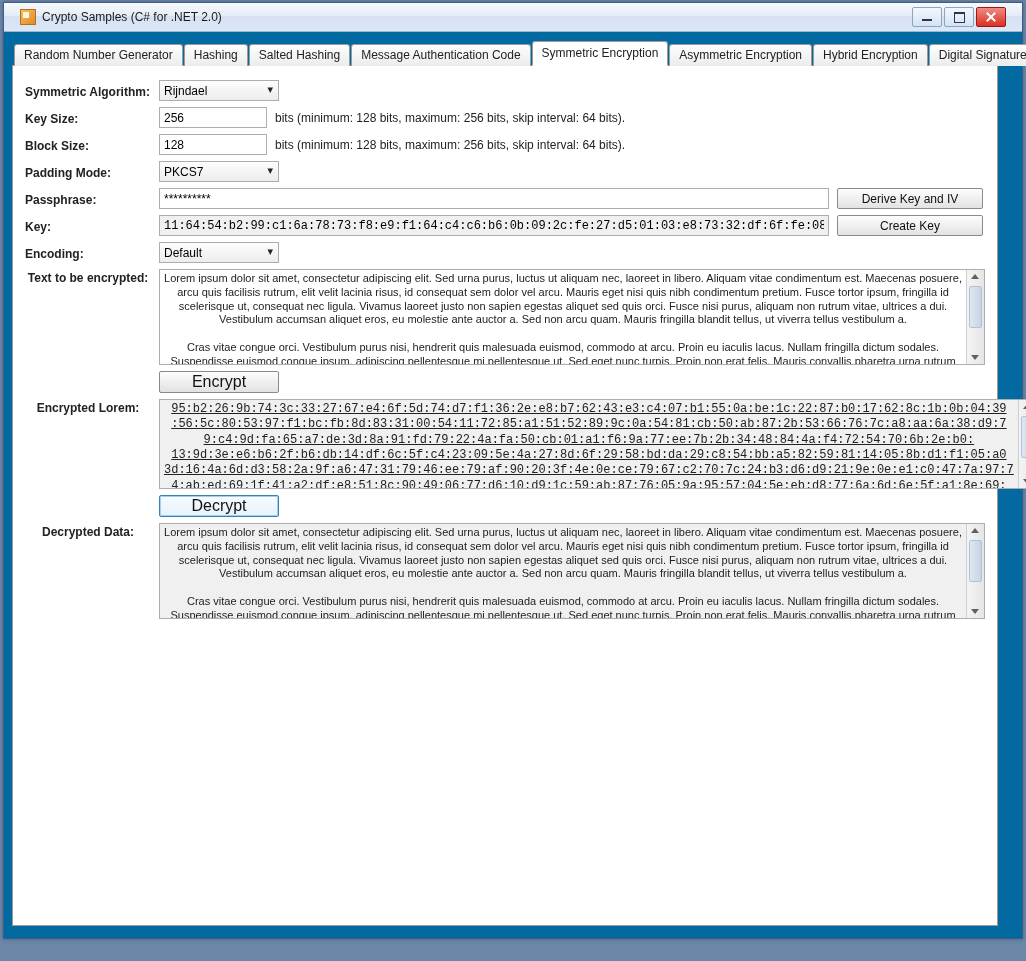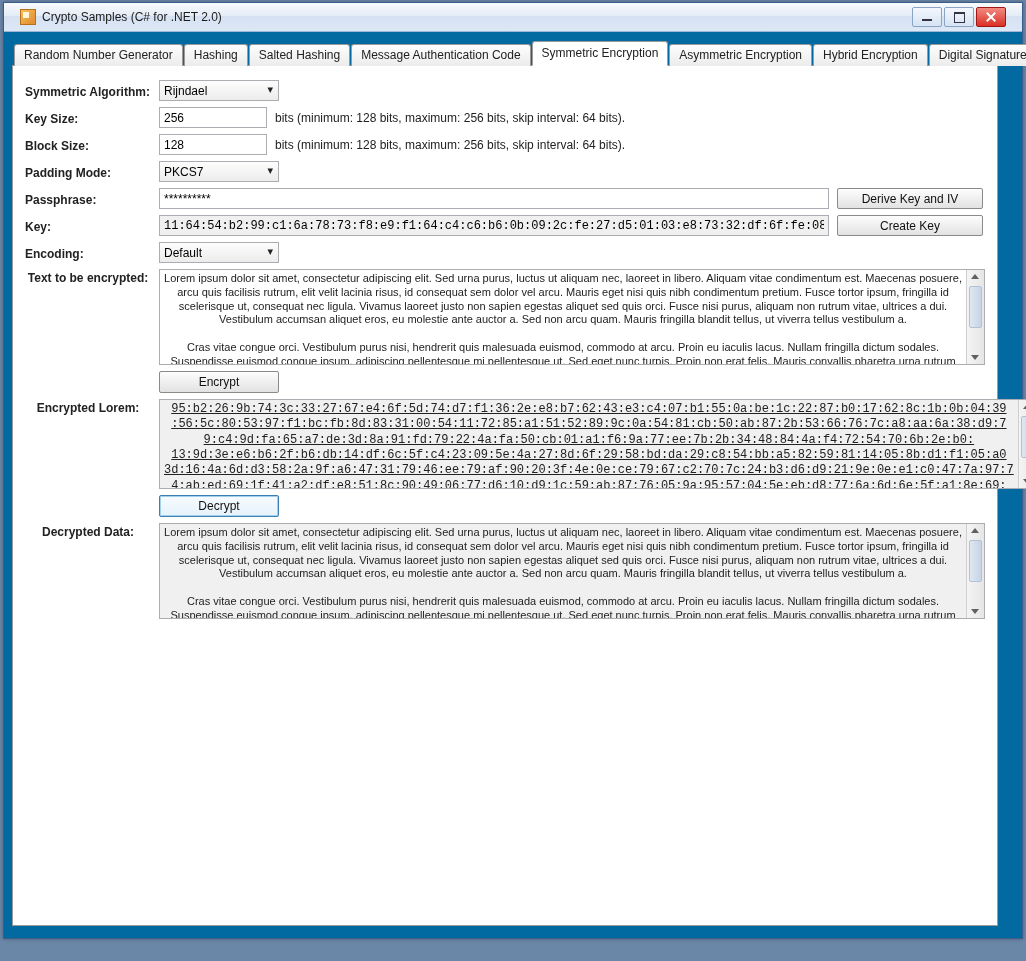--- a/index.html
+++ b/index.html
@@ -197,21 +197,21 @@
     color: #111;
     box-sizing: border-box;
   }
 
   .btn-center {
     width: 120px;
     height: 22px;
     border: 1px solid #8a8a8a;
     background: linear-gradient(to bottom,#fdfdfd,#e2e2e2);
     border-radius: 2px;
-    font-size: 12px;
+    font-size: 16px;
     display: inline-flex;
     align-items: center;
     justify-content: center;
     color: #111;
     box-sizing: border-box;
   }
   .btn-center.focus{
     border: 1px solid #3c7fb1;
     box-shadow: inset 0 0 0 1px #a3d0ee;
     background: linear-gradient(to bottom,#f7fbff,#e6f2fb);

